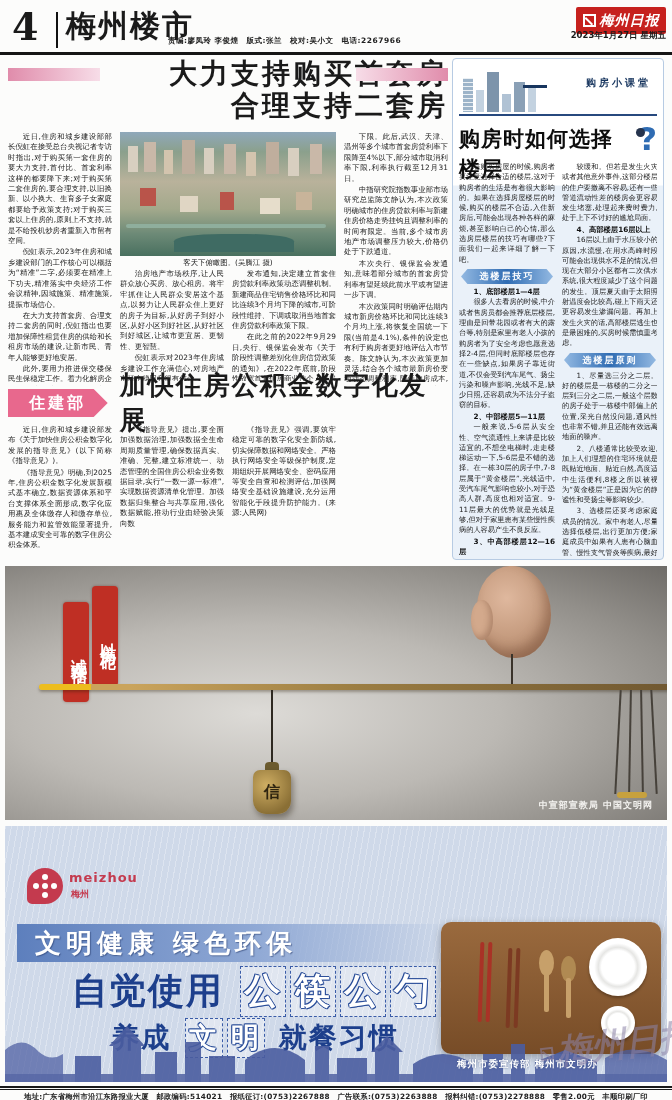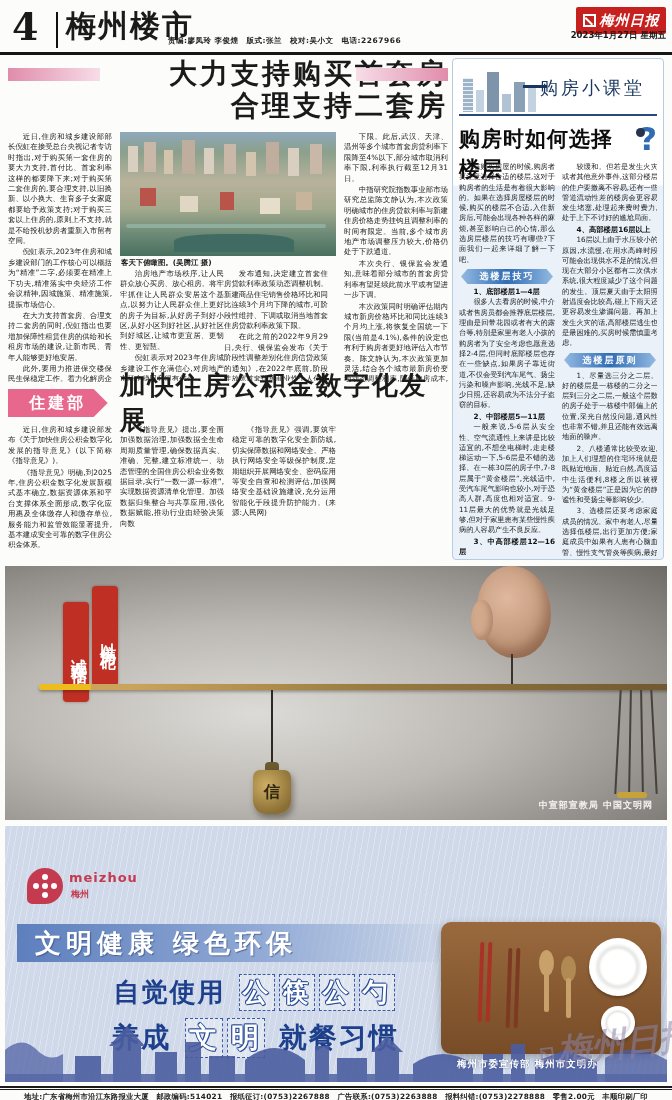--- a/index.html
+++ b/index.html
@@ -27,41 +27,41 @@
   .pbar{position:absolute;top:10px;height:13px;width:92px}
   .pbar.l{left:0;background:linear-gradient(90deg,#e08cab,#f7dde8)}
   .pbar.r{right:0;background:linear-gradient(270deg,#e08cab,#f7dde8)}
   .a1body{display:flex;gap:8px;margin-top:10px;height:254px;overflow:hidden}
   .ncol{width:104px;flex:none;overflow:hidden;text-align:justify}
   .ncol .p{font-size:7.4px;line-height:10.4px;text-indent:2em;margin-bottom:1px;color:#222}
   .mid{width:216px;flex:none}
   .photo{position:relative;width:216px;height:124px;overflow:hidden;
     background:linear-gradient(180deg,#8fa8ba 0%,#8ba08c 16%,#b9b29b 40%,#a3a98c 62%,#6d8a77 82%,#49705f 100%)}
   .bld{position:absolute}
-  .capline{display:flex;justify-content:flex-start;font-size:7.4px;font-weight:bold;padding:2px 1px 0 1px;height:13px}
-  .midcols{display:flex;height:112px;overflow:hidden}
+  .capline{display:flex;justify-content:center;font-size:7.4px;font-weight:normal;padding:2px 1px 0 1px;height:13px}
+  .midcols{display:flex;gap:8px;height:112px;overflow:hidden}
   .midcols .ncol{height:112px}
 
   
   #a2{left:8px;top:388px;width:440px;height:174px}
   .tagrow{display:flex;align-items:center;gap:12px;height:30px}
   .tag{width:102px;height:28px;background:#e8688d;color:#fff;font-size:16px;font-weight:900;
     display:flex;align-items:center;justify-content:center;letter-spacing:3px;
     clip-path:polygon(0 0,86% 0,100% 50%,86% 100%,0 100%)}
   .a2head{font-size:26px;font-weight:700;letter-spacing:2px}
   .a2body{display:flex;gap:8px;margin-top:7px;height:134px;overflow:hidden}
 
   
   #sb{left:452px;top:58px;width:212px;height:502px;border:1px solid #b7cbe3;border-radius:4px;
     background:linear-gradient(180deg,#ffffff 0,#ffffff 126px,#eaf1f9 127px,#eaf1f9 100%);
     padding:5px 6px;overflow:hidden}
   .sb-top{position:relative;height:52px;border-bottom:2px solid #27497e}
   .skyline{position:absolute;left:4px;bottom:2px;display:flex;align-items:flex-end;gap:3px}
   .twr{background:#9db4c9;background-image:repeating-linear-gradient(180deg,rgba(255,255,255,.8) 0 1px,transparent 1px 4px)}
-  .kicker{position:absolute;right:12px;top:12px;font-size:18px;font-weight:400;color:#17355e;letter-spacing:3px}
+  .kicker{position:absolute;right:6px;top:12px;font-size:10px;font-weight:700;color:#17355e;letter-spacing:3px}
   .kickbar{position:absolute;right:110px;top:21px;width:24px;height:3px;background:#17355e}
   .sb-headrow{display:flex;align-items:flex-start;margin-top:8px;height:34px}
   .sb-head{font-size:21px;font-weight:900;letter-spacing:1px;color:#0d0d0d;line-height:30px}
   .qwrap{position:relative;margin-left:4px}
   .qmark{color:#2f6cb3;font-size:32px;font-weight:900;line-height:30px}
   .qdot{position:absolute;left:-2px;top:4px;width:9px;height:9px;border-radius:50%;background:#26344d}
   .sb-cols{display:flex;gap:7px;margin-top:4px;height:398px;overflow:hidden}
   .scol{width:96px;flex:none;text-align:justify;overflow:hidden}
   .scol .p{font-size:7.2px;line-height:10.3px;text-indent:2em;margin-bottom:1px;color:#222}
   .scol .h{font-size:7.3px;line-height:10.5px;font-weight:bold;text-indent:2em;color:#111}
@@ -106,21 +106,21 @@
     background:#c43a4e}
   .blossom i{position:absolute;left:15px;top:15px;width:6px;height:6px;border-radius:50%;background:#fff;
     box-shadow:0 -9px 0 #fff,0 9px 0 #fff,-9px 0 0 #fff,9px 0 0 #fff}
   .lg-en{position:absolute;left:64px;top:44px;color:#c43a4e;font-weight:bold;font-size:13px;letter-spacing:1px}
   .lg-cn{position:absolute;left:66px;top:62px;color:#c43a4e;font-size:9px;font-weight:bold}
   .slogan{position:absolute;left:12px;top:98px;width:436px;height:38px;display:flex;align-items:center;
     padding-left:18px;color:#fff;font-size:26px;font-weight:900;letter-spacing:5px;
     background:linear-gradient(90deg,#5d7fbd 0%,#90a9d5 55%,rgba(144,169,213,0) 100%);
     text-shadow:1px 1px 1px rgba(40,60,110,.55)}
   .bigline{position:absolute;left:64px;width:372px;text-align:center;white-space:nowrap;color:#1d3f8c;font-weight:900}
-  #line1{top:148px;font-size:26px;letter-spacing:2px}
+  #line1{top:140px;font-size:36px;letter-spacing:2px}
   #line2{top:192px;font-size:28px;letter-spacing:2px}
   .box{display:inline-block;border:1.5px dashed #3a5ca8;background:rgba(255,255,255,.35);
     padding:0 3px;margin:0 2px;color:#fff;
     text-shadow:1px 0 #2c4f9a,-1px 0 #2c4f9a,0 1px #2c4f9a,0 -1px #2c4f9a,1px 1px #2c4f9a,-1px -1px #2c4f9a}
   .table{position:absolute;left:436px;top:96px;width:220px;height:132px;border-radius:10px;
     background:linear-gradient(180deg,#9a6a3e,#774c27);box-shadow:0 3px 8px rgba(0,0,0,.3)}
   .plate{position:absolute;right:14px;top:16px;width:58px;height:58px;border-radius:50%;
     background:radial-gradient(circle,#ffffff 0 40%,#e6e6e4 48%,#ffffff 58%);box-shadow:0 2px 3px rgba(0,0,0,.3)}
   .plate.small{right:26px;top:84px;width:34px;height:34px}
   .chop{position:absolute;width:4px;height:80px;border-radius:2px;background:#a93226;transform:rotate(2deg)}

